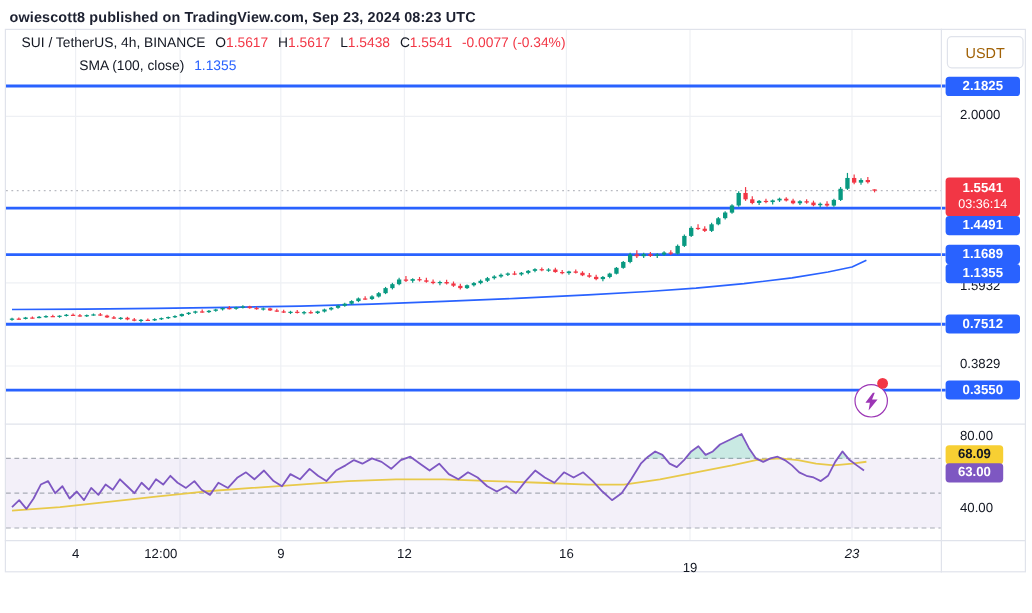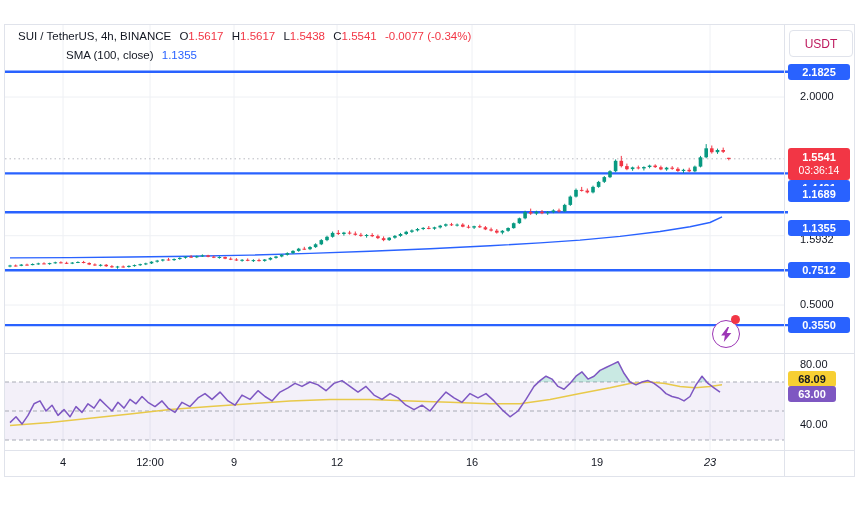--- a/index.html
+++ b/index.html
@@ -11,41 +11,42 @@
   .pane-header{position:absolute;left:18px;font-size:11.5px;color:#131722;white-space:nowrap;z-index:5;}
   .hdr-row1{top:30px;}
   .hdr-row2{top:49px;margin-left:48px;}
   .rsi-hdr{top:357px;}
   .pane-header .sep{display:inline-block;width:5px;}
   .red-num{color:#f23645;}
   .blue-num{color:#2962ff;}
   .purple-num{color:#7e57c2;}
   .yellow-num{color:#e6c63b;}
   .hidden-circles{color:#787b86;letter-spacing:7px;margin-left:8px;font-size:11px;}
-  .currency-button{position:absolute;left:789px;top:30px;width:62px;height:25px;background:#fff;border:1px solid #e0e3eb;border-radius:4px;font-size:12px;color:#be185d;display:flex;align-items:center;justify-content:center;z-index:6;cursor:pointer;font-family:"Liberation Sans",sans-serif;}
+  .currency-button{position:absolute;left:789px;top:30px;width:62px;height:25px;background:#fff;border:1px solid #e0e3eb;border-radius:4px;font-size:12px;color:#a16207;display:flex;align-items:center;justify-content:center;z-index:6;cursor:pointer;font-family:"Liberation Sans",sans-serif;}
   .plabel{position:absolute;left:788px;width:62px;box-sizing:border-box;z-index:5;text-align:center;}
   .badge{border-radius:3px;color:#fff;font-size:11px;font-weight:700;height:16px;line-height:16px;}
   .badge.blue{background:#2962ff;}
   .badge.red{background:#f23645;height:32px;line-height:normal;padding-top:2px;box-sizing:border-box;}
   .badge.red .l1{font-size:11px;font-weight:700;line-height:14px;}
   .badge.red .l2{font-size:10.5px;font-weight:400;line-height:13px;}
   .badge.yellow{background:#f7cf33;color:#131722;width:48px;}
   .badge.purple{background:#7e57c2;width:48px;}
   .plain-label{color:#131722;font-size:11px;text-align:left;padding-left:12px;z-index:2;}
   .tick-label{position:absolute;top:456px;transform:translateX(-50%);font-size:11px;color:#131722;z-index:5;}
   .bolt-button{position:absolute;left:712px;top:320px;width:28px;height:28px;border:1.6px solid #9c36b5;border-radius:50%;background:#fff;display:flex;align-items:center;justify-content:center;z-index:7;box-sizing:border-box;cursor:pointer;}
   .red-dot{position:absolute;left:731px;top:315px;width:9px;height:9px;border-radius:50%;background:#f23645;z-index:8;}
   .footer{position:absolute;left:8px;top:484px;display:flex;align-items:center;gap:7px;z-index:5;text-decoration:none;}
   .footer-text{font-size:14.5px;font-weight:600;color:#1e222d;}
 </style>
 </head>
 <body>
 
 <div class="page">
 
+  <div class="attribution">owiescott8 published on TradingView.com, Sep 23, 2024 08:23 UTC</div>
 
   <svg id="chart-svg" width="860" height="511">
       <line x1="63" y1="25" x2="63" y2="450" stroke="#eef0f4" stroke-width="1"></line>
       <line x1="150" y1="25" x2="150" y2="450" stroke="#eef0f4" stroke-width="1"></line>
       <line x1="234" y1="25" x2="234" y2="450" stroke="#eef0f4" stroke-width="1"></line>
       <line x1="337" y1="25" x2="337" y2="450" stroke="#eef0f4" stroke-width="1"></line>
       <line x1="472" y1="25" x2="472" y2="450" stroke="#eef0f4" stroke-width="1"></line>
       <line x1="575" y1="25" x2="575" y2="450" stroke="#eef0f4" stroke-width="1"></line>
       <line x1="710" y1="25" x2="710" y2="450" stroke="#eef0f4" stroke-width="1"></line>
       <line x1="5" y1="97.0" x2="784" y2="97.0" stroke="#eef0f4" stroke-width="1"></line>
@@ -347,45 +348,45 @@
     <span>SMA (100, close)</span><span class="sep"></span>
     <span class="blue-num">1.1355</span>
   </div>
 
 
   <div class="currency-button">USDT</div>
 
   <div id="price-axis-labels">
       <div class="plabel plain-label" style="top: 90px;">2.0000</div>
       <div class="plabel plain-label" style="top: 233px;">1.5932</div>
-      <div class="plabel plain-label" style="top: 298px;">0.5000</div>
+      <div class="plabel plain-label" style="top: 298px;">0.3829</div>
       <div class="plabel badge blue" style="top: 64px;">2.1825</div>
       <div class="plabel badge red" style="top: 148px;">
         <div class="l1">1.5541</div>
         <div class="l2">03:36:14</div>
       </div>
       <div class="plabel badge blue" style="top: 180px;">1.4491</div>
-      <div class="plabel badge blue" style="top: 186px;">1.1689</div>
+      <div class="plabel badge blue" style="top: 204px;">1.1689</div>
       <div class="plabel badge blue" style="top: 220px;">1.1355</div>
       <div class="plabel badge blue" style="top: 262px;">0.7512</div>
       <div class="plabel badge blue" style="top: 317px;">0.3550</div>
     </div>
   <div id="rsi-axis-labels">
       <div class="plabel plain-label" style="top: 358px;">80.00</div>
       <div class="plabel badge yellow" style="top: 371px;">68.09</div>
       <div class="plabel badge purple" style="top: 386px;">63.00</div>
       <div class="plabel plain-label" style="top: 418px;">40.00</div>
     </div>
   <div id="time-axis-labels">
       <div class="tick-label" style="left: 63px;">4</div>
-      <div class="tick-label" style="left: 150px;">12:00</div>
+      <div class="tick-label" style="left: 134px;">12:00</div>
       <div class="tick-label" style="left: 234px;">9</div>
       <div class="tick-label" style="left: 337px;">12</div>
       <div class="tick-label" style="left: 472px;">16</div>
-      <div class="tick-label" style="left: 597px;">19</div>
+      <div class="tick-label" style="left: 575px; margin-top: 12px;">19</div>
       <div class="tick-label" style="left: 710px; font-style: italic;">23</div>
     </div>
 
   <div class="bolt-button">
     <svg width="11" height="15" viewBox="0 0 10 14">
       <path d="M6 0 L0 8 H3.5 L2.5 14 L9.5 5.5 H5.2 L7.4 0 Z" fill="#9c36b5"></path>
     </svg>
   </div>
   <div class="red-dot"></div>
 

